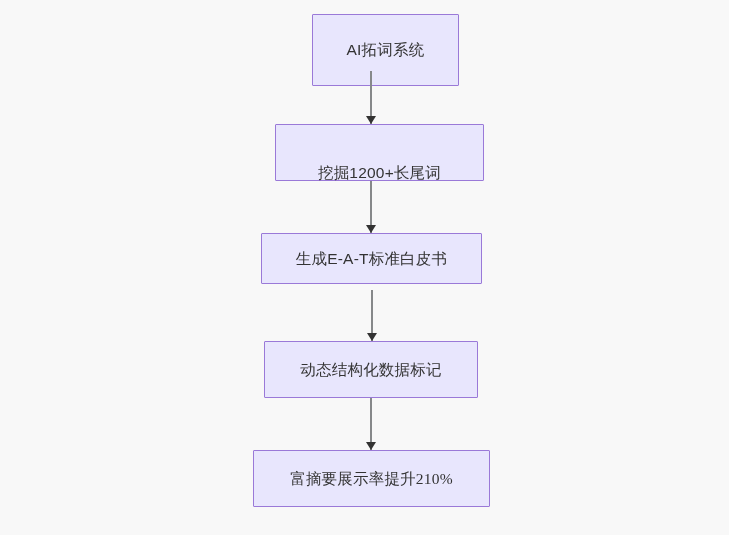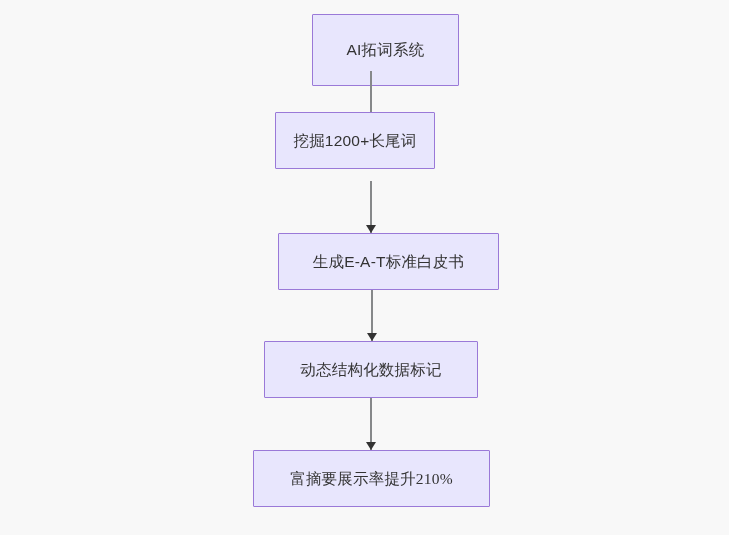--- a/index.html
+++ b/index.html
@@ -51,22 +51,22 @@
     left: -4px;
     width: 0;
     height: 0;
     border-left: 5px solid transparent;
     border-right: 5px solid transparent;
     border-top: 8px solid #333333;
   }
 
   
   #node-1 { left: 312px; top: 14px;  width: 147px; height: 72px; }
-  #node-2 { left: 275px; top: 112px; width: 160px; height: 57px; }
-  #node-3 { left: 261px; top: 233px; width: 221px; height: 57px; margin-left: 17px; }
+  #node-2 { left: 275px; top: 124px; width: 209px; height: 57px; align-items: flex-end; }
+  #node-3 { left: 261px; top: 233px; width: 221px; height: 51px; }
   #node-4 { left: 264px; top: 341px; width: 214px; height: 57px; }
   #node-5 { left: 253px; top: 450px; width: 237px; height: 57px; font-family: Liberation Serif, serif; }
 
   
   #edge-1 { left: 370px; top: 71px;  height: 53px; }
   #edge-2 { left: 370px; top: 181px; height: 52px; }
   #edge-3 { left: 371px; top: 290px; height: 51px; }
   #edge-4 { left: 370px; top: 398px; height: 52px; }
   .edge .edge-line { height: 100%; }
   .edge .edge-arrow { bottom: 0; }

